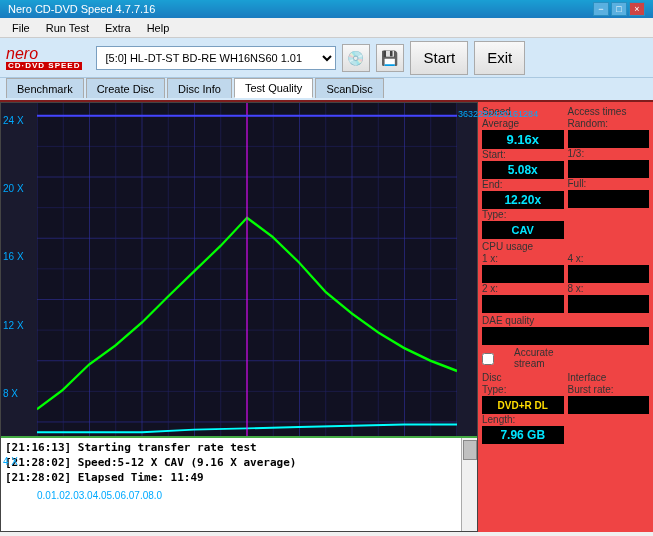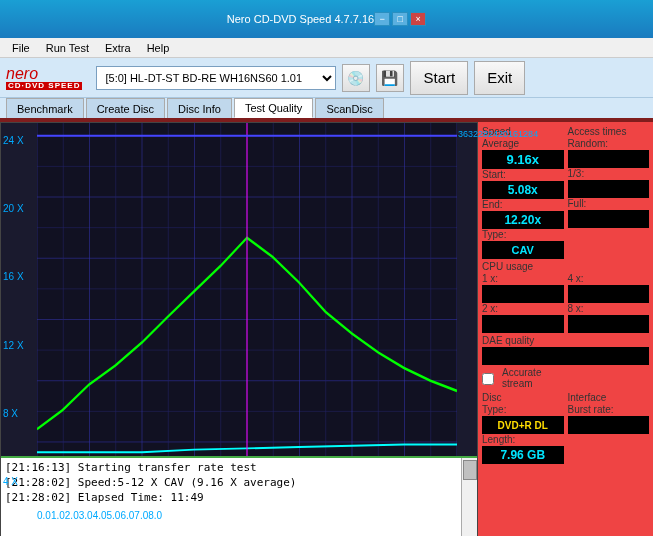--- a/index.html
+++ b/index.html
@@ -9,25 +9,25 @@
       background: #f0f0f0;
       font-family: 'Segoe UI', Tahoma, sans-serif;
       font-size: 11px;
       overflow: hidden;
     }
 
     
     .title-bar {
       background: linear-gradient(to bottom, #1a9fd4, #1a7bbf);
       color: white;
-      height: 38px;
+      height: 18px;
       display: flex;
       align-items: center;
       padding: 0 8px;
-      justify-content: center;
+      justify-content: space-between;
     }
     .title-bar-title {
       font-size: 11px;
       font-weight: normal;
     }
     .title-bar-controls {
       display: flex;
       gap: 2px;
     }
     .title-bar-btn {
@@ -118,21 +118,21 @@
       cursor: pointer;
       font-size: 14px;
     }
 
     
     .tabs {
       background: #d4e8f8;
       height: 24px;
       display: flex;
       padding: 0 6px;
-      border-bottom: 4px solid #7f1d1d;
+      border-bottom: 2px solid #7f1d1d;
     }
     .tab {
       height: 20px;
       padding: 0 10px;
       border: 1px solid #aaa;
       border-bottom: none;
       background: #c0d8ec;
       font-size: 11px;
       cursor: pointer;
       display: flex;
@@ -207,20 +207,21 @@
       height: 75px;
       padding: 2px 4px;
       overflow: hidden;
       font-size: 11px;
       font-family: monospace;
     }
 
     .log-entry {
       color: #000;
       padding: 1px 0;
+      font-weight: bold;
     }
 
     .log-scrollbar {
       position: absolute;
       right: 0;
       top: 0;
       bottom: 0;
       width: 16px;
       background: #f0f0f0;
       border-left: 1px solid #aaa;
@@ -237,21 +238,21 @@
 
     
     .chart-svg {
       width: 100%;
       height: 100%;
     }
 
     .panel-checkbox-row {
       display: flex;
       align-items: center;
-      gap: 8px;
+      gap: 20px;
       margin-top: 2px;
     }
 
     .panel-checkbox {
       width: 12px;
       height: 12px;
       border: 1px solid #666;
       background: white;
     }
 

